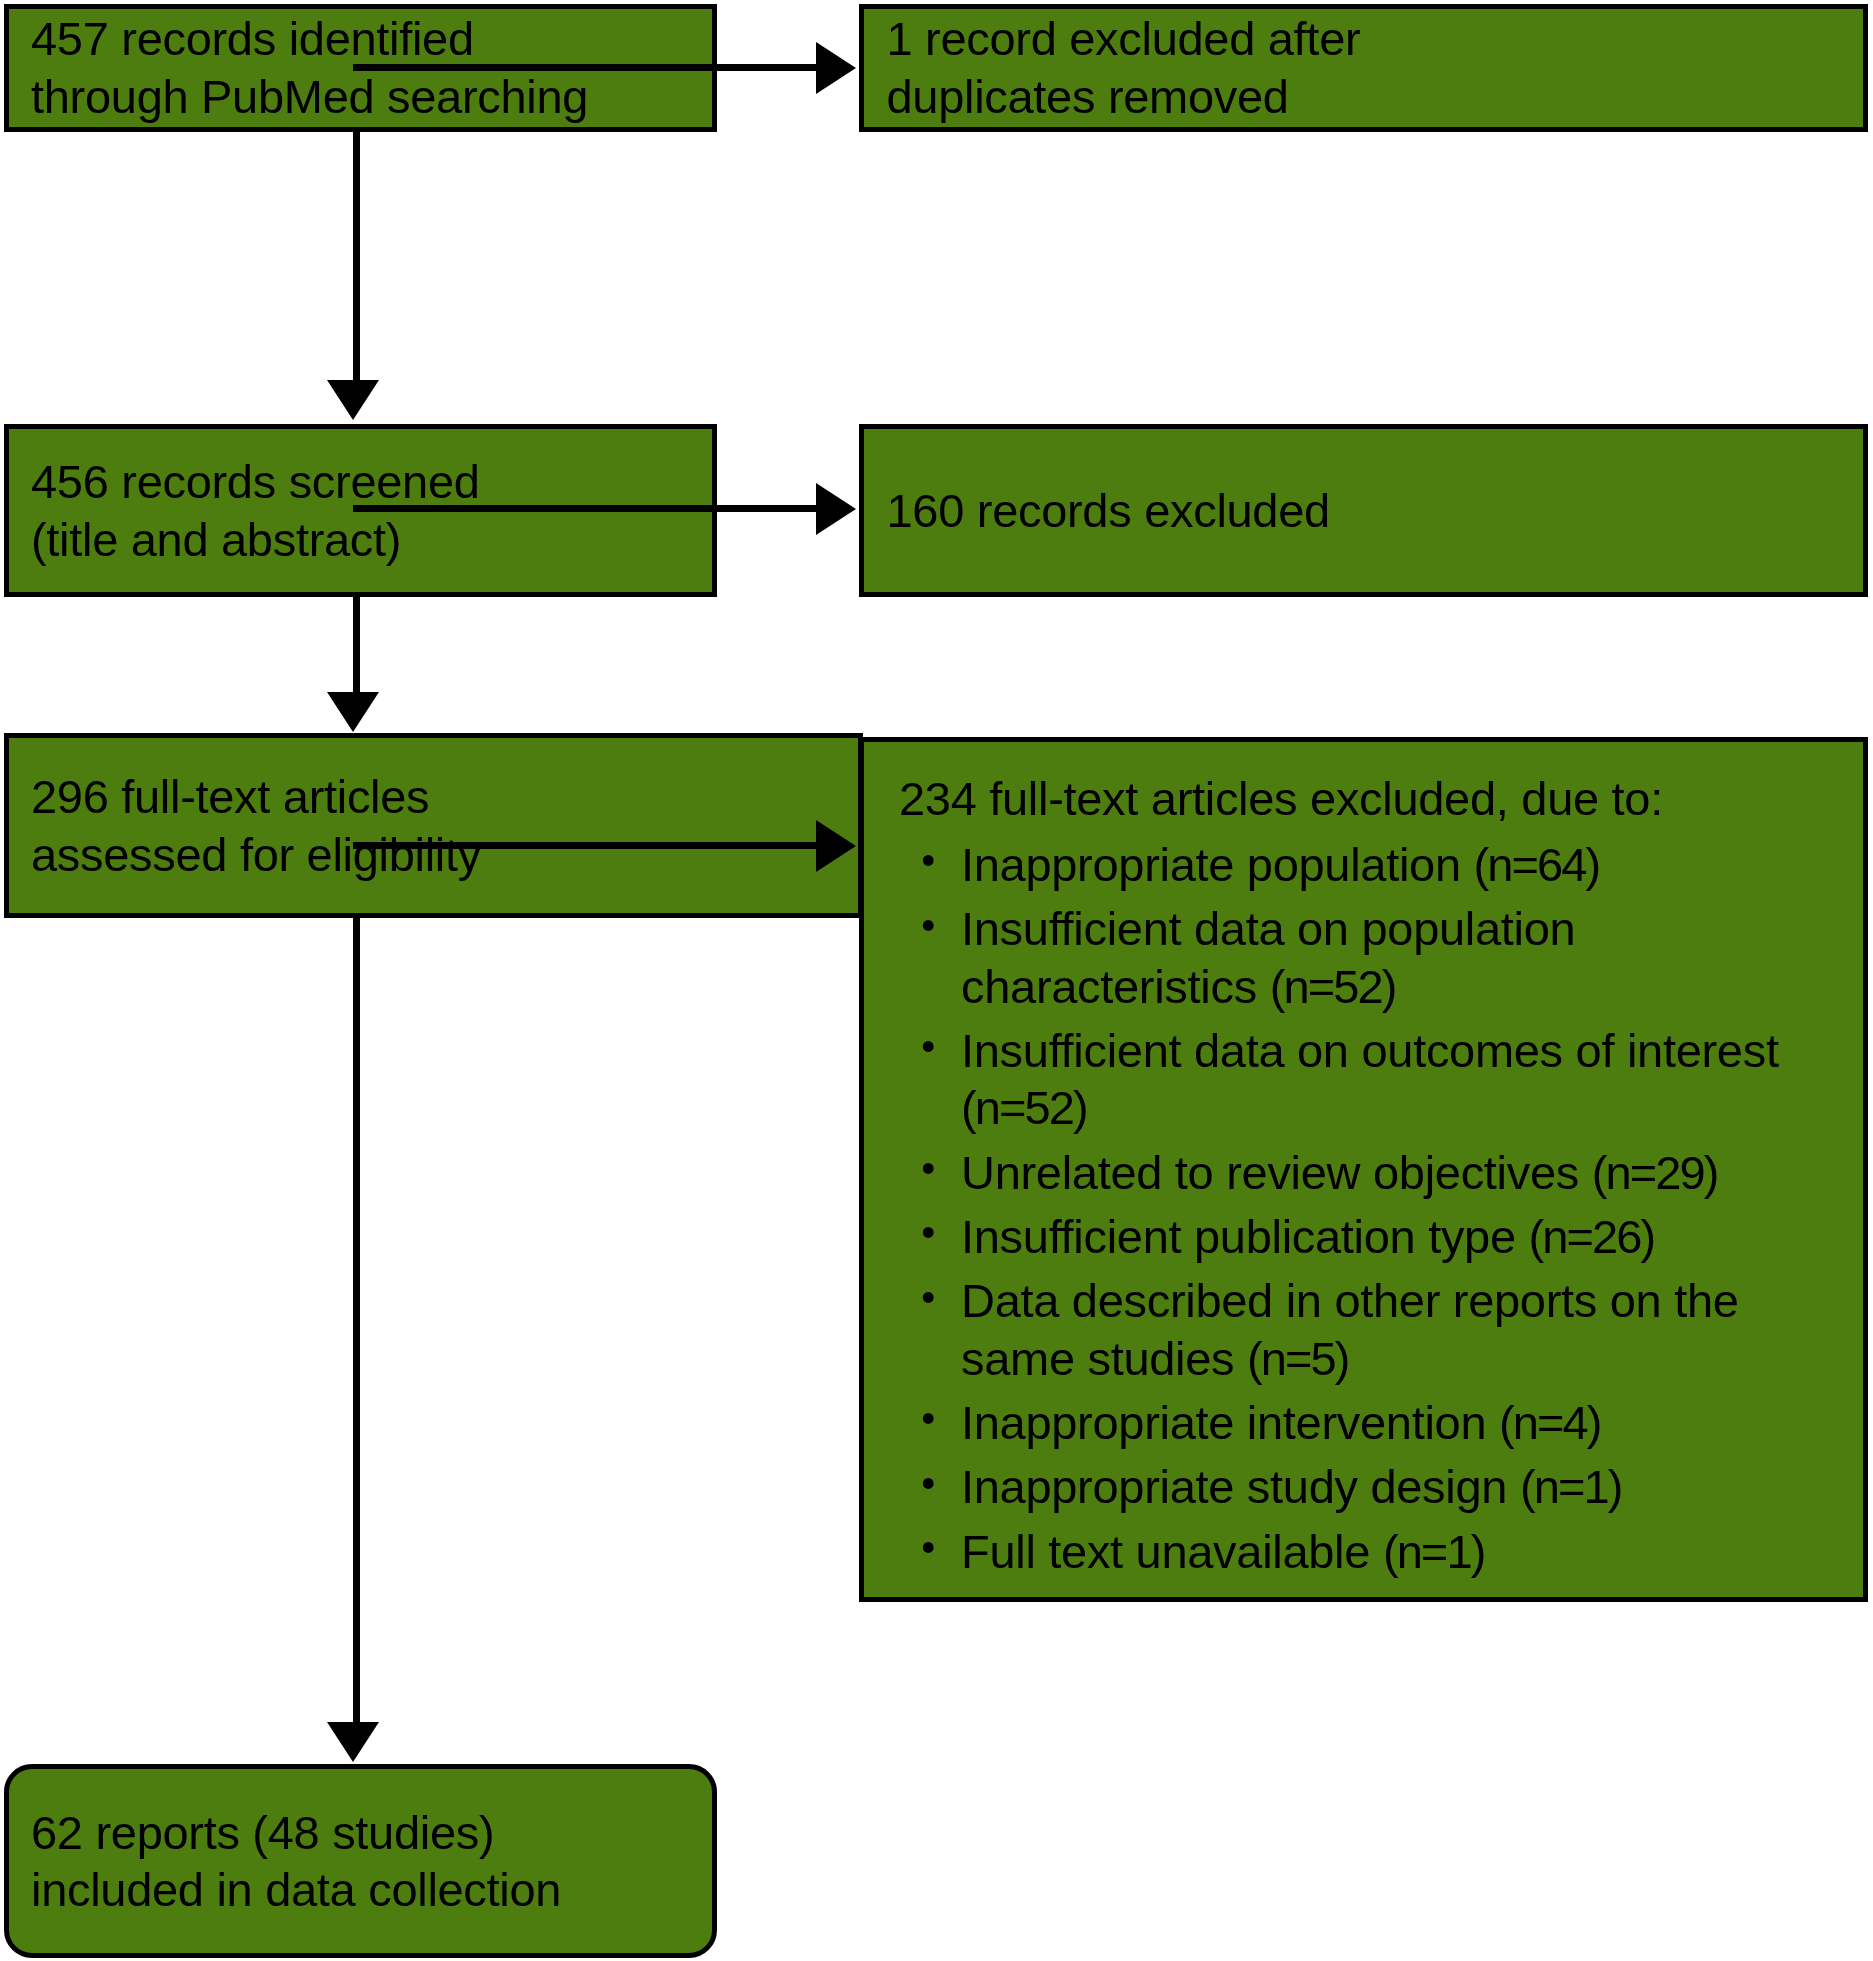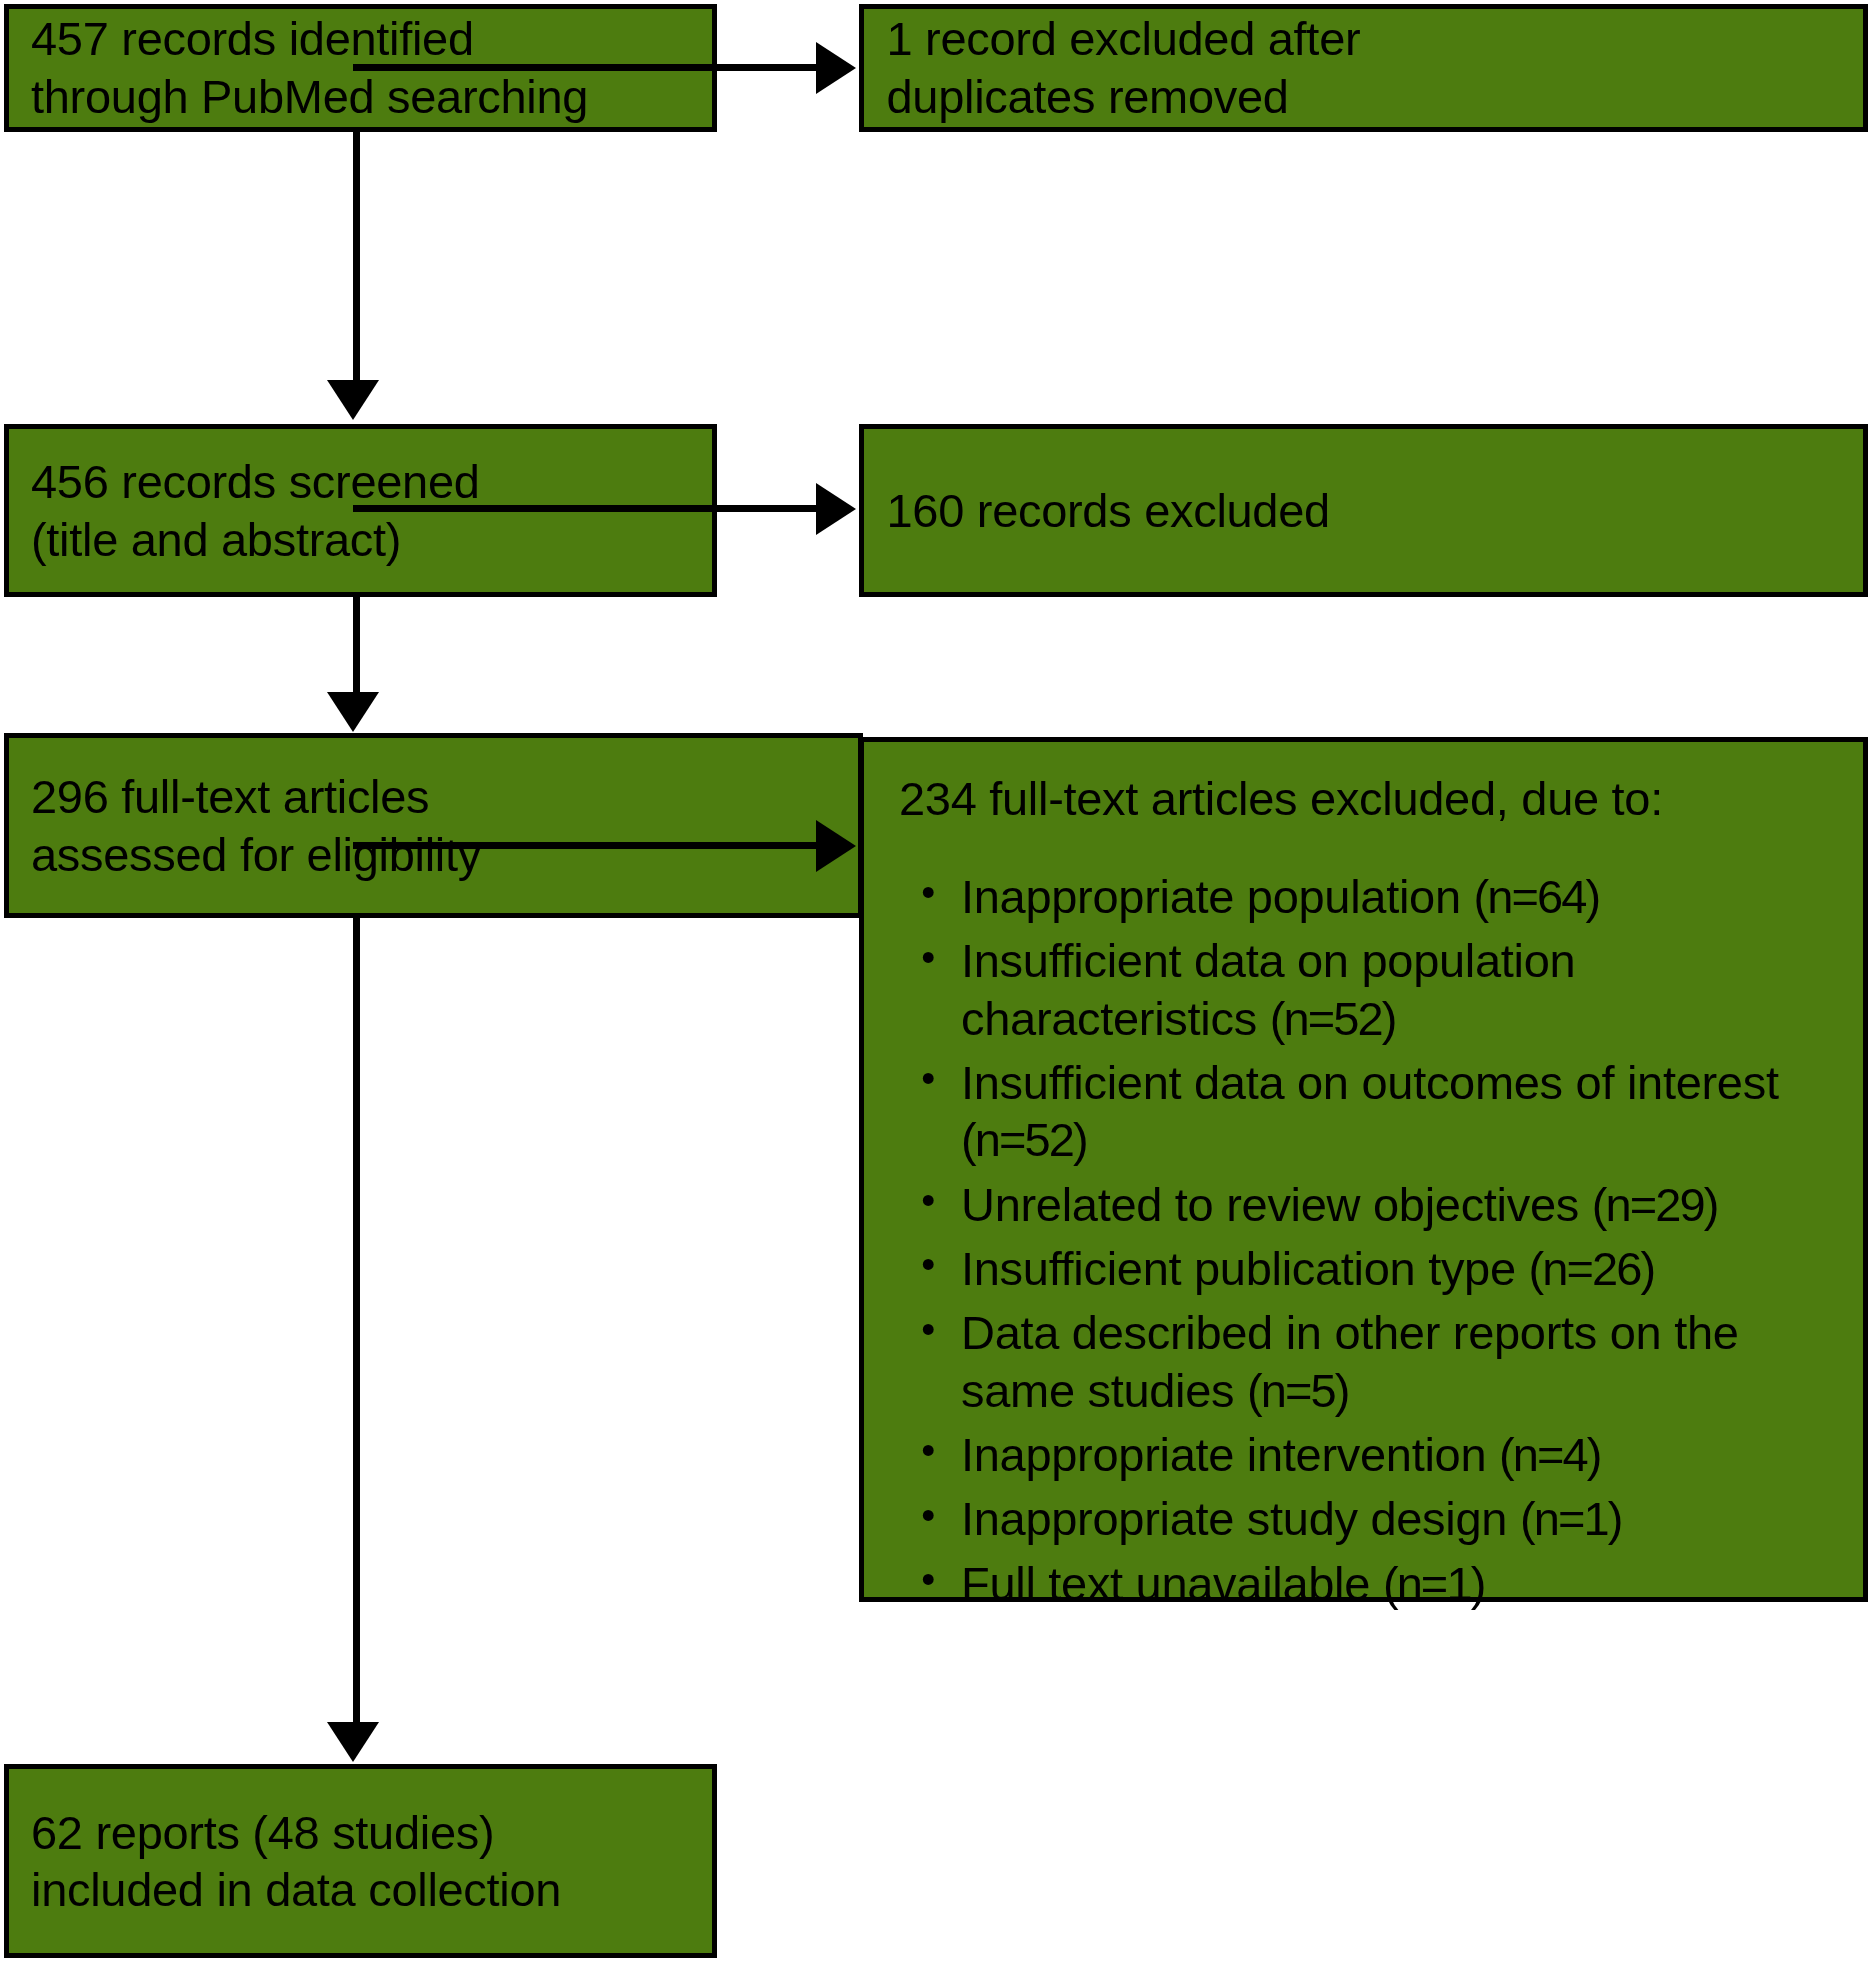--- a/index.html
+++ b/index.html
@@ -36,22 +36,22 @@
     font-stretch: condensed;
   }
 
   
   #box-identified   { left: 3.5px;   top: 3.5px;    width: 713px;  height: 128px; }
   #box-duplicates   { left: 859px; top: 3.5px;    width: 1009px; height: 128px; }
   #box-screened     { left: 3.5px;   top: 424px;  width: 713px;  height: 173px; }
   #box-excluded-160 { left: 859px; top: 424px;  width: 1009px; height: 173px; }
   #box-fulltext     { left: 3.5px;   top: 733px;  width: 859px;  height: 185px; }
   #box-excluded-234 { left: 859px; top: 737px;  width: 1009px; height: 865px;
-                      justify-content: flex-start; padding-top: 29px; gap: 32px; }
-  #box-included     { left: 3.5px;   top: 1764px; width: 713px;  height: 194px; }
+                      justify-content: flex-start; padding-top: 29px; }
+  #box-included     { left: 3.5px;   top: 1764px; width: 713px;  height: 194px; border-radius: 28px; }
 
   
   .excl-heading {
     font-size: 47px;
     line-height: 1.2;
     padding: 0 0 0 35px;
     letter-spacing: -0.3px;
   }
   ul.excl-list {
     list-style: none;

